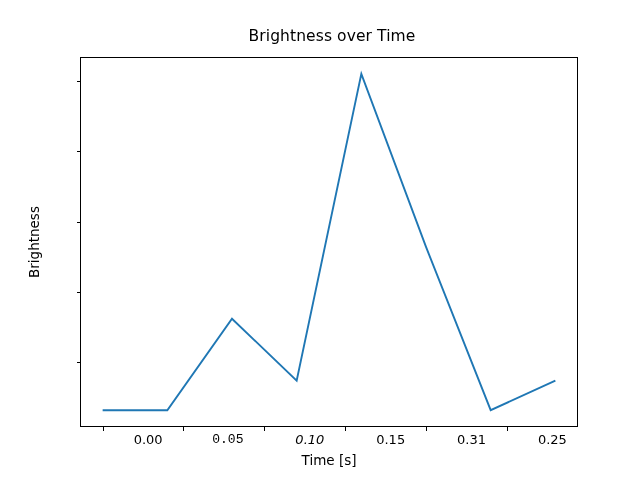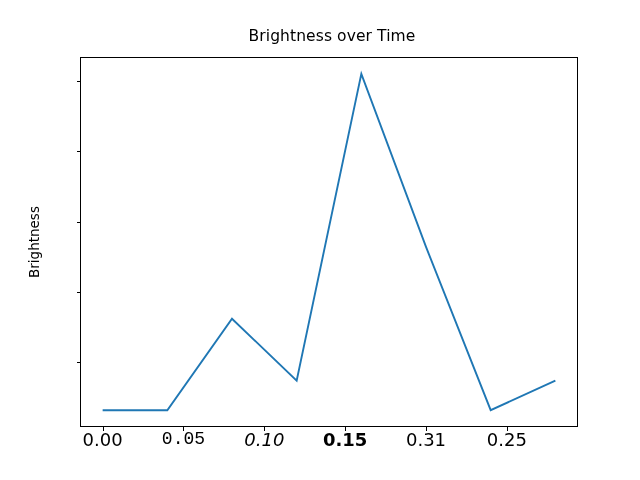--- a/index.html
+++ b/index.html
@@ -61,22 +61,22 @@
     left: -3.5px;
     width: 3.5px;
     height: 0;
     border-top: 1.15px solid #000000;
   }
   .tick-label-x {
     position: absolute;
     top: 376px;
     width: 120px;
     margin-left: -60px;
-    text-align: center;
-    font-size: 18px;
+    text-align: right;
+    font-size: 13px;
     line-height: 13px;
     color: #000000;
   }
   .x-tick-mark {
     position: absolute;
     top: 370px;
     height: 3.5px;
     width: 0;
     border-left: 1.15px solid #000000;
   }
@@ -123,22 +123,23 @@
         <div class="y-tick-mark" style="top: 23.86px;"></div>
       </div>
     <div id="x-ticks">
         <div class="x-tick-mark" style="left: 22.64px;"></div>
         <div class="tick-label-x" style="left: 22.64px;">0.00</div>
         <div class="x-tick-mark" style="left: 103.48px;"></div>
         <div class="tick-label-x" style="left: 103.48px; font-family: Liberation Mono, monospace;">0.05</div>
         <div class="x-tick-mark" style="left: 184.32px;"></div>
         <div class="tick-label-x" style="left: 184.32px; font-style: italic;">0.10</div>
         <div class="x-tick-mark" style="left: 265.17px;"></div>
-        <div class="tick-label-x" style="left: 265.17px; font-weight: bold;">0.15</div>
+        <div class="tick-label-x" style="left: 265.17px;">0.15</div>
         <div class="x-tick-mark" style="left: 346.01px;"></div>
         <div class="tick-label-x" style="left: 346.01px;">0.31</div>
         <div class="x-tick-mark" style="left: 426.86px;"></div>
         <div class="tick-label-x" style="left: 426.86px;">0.25</div>
       </div>
   </div>
 
+  <div id="xlabel">Time [s]</div>
 
 </div>
 
 </body></html>

